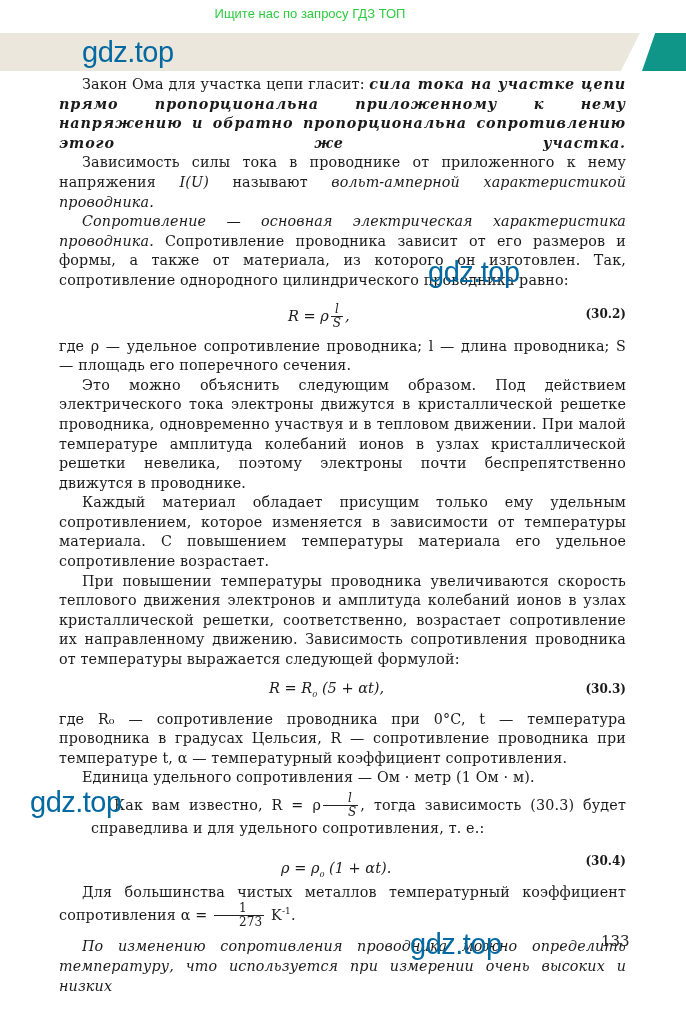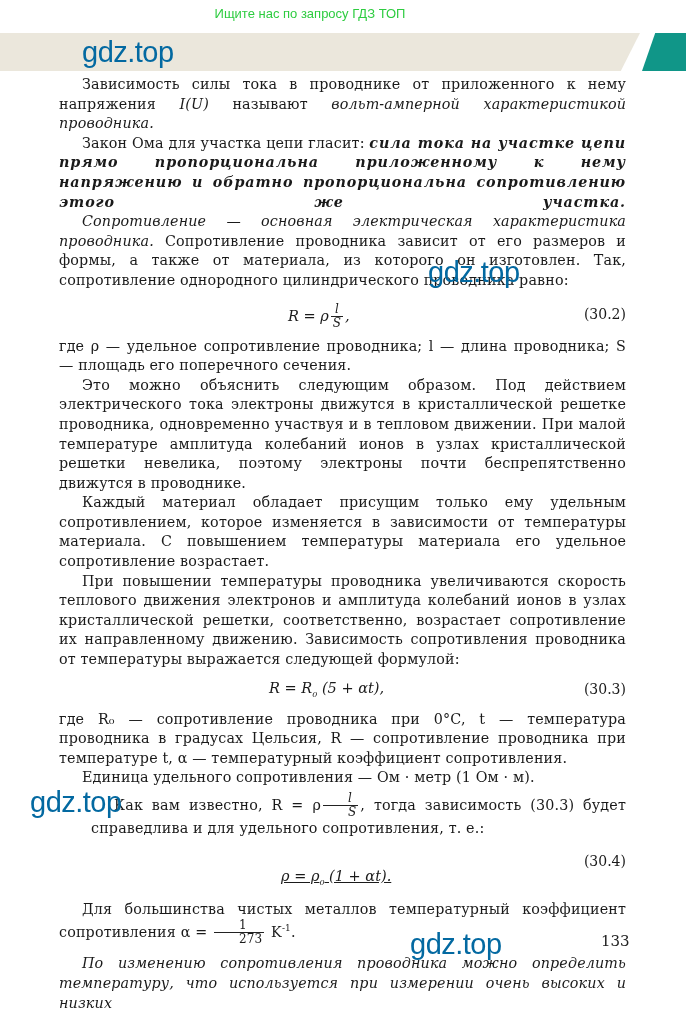--- a/index.html
+++ b/index.html
@@ -48,21 +48,21 @@
     .indent { text-indent: 23px; }
     .bi { font-weight: bold; font-style: italic; letter-spacing: 0.9px; }
     .it { font-style: italic; }
     .formula {
       position: relative; height: 40px; margin: 4px 0 2px 0;
     }
     .formula .expr {
       position: absolute; top: 8px; font-size: 14.5px;
     }
     .formula .num {
-      position: absolute; right: 0; top: 10px; font-size: 14px;
+      position: absolute; right: 0; top: 10px; font-size: 12px; font-weight: bold;
     }
     .frac {
       display: inline-block; vertical-align: middle; text-align: center;
       font-size: 12px; line-height: 13px; margin: 0 2px;
     }
     .frac .n { display: block; border-bottom: 1px solid #222; padding: 0 2px; }
     .frac .d { display: block; padding: 0 2px; }
     sub { font-size: 8px; }
     sup { font-size: 9px; }
     .page-num {
@@ -79,22 +79,22 @@
 
 <div class="top-banner">Ищите нас по запросу ГДЗ ТОП</div>
 
 <div class="header-band">
   <div class="beige"></div>
   <div class="teal"></div>
 </div>
 <div class="wm wm-header">gdz.top</div>
 
 <div class="content">
+  <p class="indent"><span>Закон Ома для участка цепи гласит: </span><span class="bi">сила тока на участке цепи прямо пропорциональна приложенному к нему напряжению и обратно пропорциональна сопротивлению этого же участка.</span></p>
   <p class="indent"><span>Зависимость силы тока в проводнике от приложенного к нему напряжения </span><span class="it">I(U)</span><span> называют </span><span class="it">вольт-амперной характеристикой проводника.</span></p>
-  <p class="indent"><span>Закон Ома для участка цепи гласит: </span><span class="bi">сила тока на участке цепи прямо пропорциональна приложенному к нему напряжению и обратно пропорциональна сопротивлению этого же участка.</span></p>
   <p class="indent last"><span class="it">Сопротивление — основная электрическая характеристика проводника.</span><span> Сопротивление проводника зависит от его размеров и формы, а также от материала, из которого он изготовлен. Так, сопротивление однородного цилиндрического проводника равно:</span></p>
 
   <div class="formula">
     <span class="expr it" style="left:229px;"><span>R = ρ</span><span class="frac"><span class="n">l</span><span class="d">S</span></span><span>,</span></span>
     <span class="num">(30.2)</span>
   </div>
 
   <p class="last">где ρ — удельное сопротивление проводника; l — длина проводника; S — площадь его поперечного сечения.</p>
   <p class="indent last">Это можно объяснить следующим образом. Под действием электрического тока электроны движутся в кристаллической решетке проводника, одновременно участвуя и в тепловом движении. При малой температуре амплитуда колебаний ионов в узлах кристаллической решетки невелика, поэтому электроны почти беспрепятственно движутся в проводнике.</p>
   <p class="indent last">Каждый материал обладает присущим только ему удельным сопротивлением, которое изменяется в зависимости от температуры материала. С повышением температуры материала его удельное сопротивление возрастает.</p>
@@ -103,25 +103,25 @@
   <div class="formula" style="height:34px;">
     <span class="expr it" style="left:210px;top:5px;"><span>R = R</span><sub>0</sub><span> (5 + αt),</span></span>
     <span class="num" style="top:6px;">(30.3)</span>
   </div>
 
   <p class="last">где R₀ — сопротивление проводника при 0°C, t — температура проводника в градусах Цельсия, R — сопротивление проводника при температуре t, α — температурный коэффициент сопротивления.</p>
   <p class="indent last">Единица удельного сопротивления — Ом · метр (1 Ом · м).</p>
   <p class="indent last" style="margin-top:4px;margin-left:32px;"><span>Как вам известно, R = ρ</span><span class="frac it"><span class="n">l</span><span class="d">S</span></span><span>, тогда зависимость (30.3) будет справедлива и для удельного сопротивления, т. е.:</span></p>
 
   <div class="formula" style="height:36px;">
-    <span class="expr it" style="left:222px;top:24px;text-decoration:underline;"><span>ρ = ρ</span><sub>0</sub><span> (1 + αt).</span></span>
+    <span class="expr it" style="left:222px;top:16px;"><span>ρ = ρ</span><sub>0</sub><span> (1 + αt).</span></span>
     <span class="num" style="top:9px;">(30.4)</span>
   </div>
 
-  <p class="indent last" style="margin-top:21px;"><span>Для большинства чистых металлов температурный коэффициент сопротивления α = </span><span class="frac"><span class="n">1</span><span class="d">273</span></span><span> K</span><sup>-1</sup><span>.</span></p>
+  <p class="indent last" style="margin-top:4px;"><span>Для большинства чистых металлов температурный коэффициент сопротивления α = </span><span class="frac"><span class="n">1</span><span class="d">273</span></span><span> K</span><sup>-1</sup><span>.</span></p>
 
   <p class="indent" style="margin-top:8px;font-style:italic;">По изменению сопротивления проводника можно определить температуру, что используется при измерении очень высоких и низких</p>
 </div>
 
 <div class="wm wm-1">gdz.top</div>
 <div class="wm wm-2">gdz.top</div>
 <div class="wm wm-3">gdz.top</div>
 
 <div class="page-num">133</div>
 

